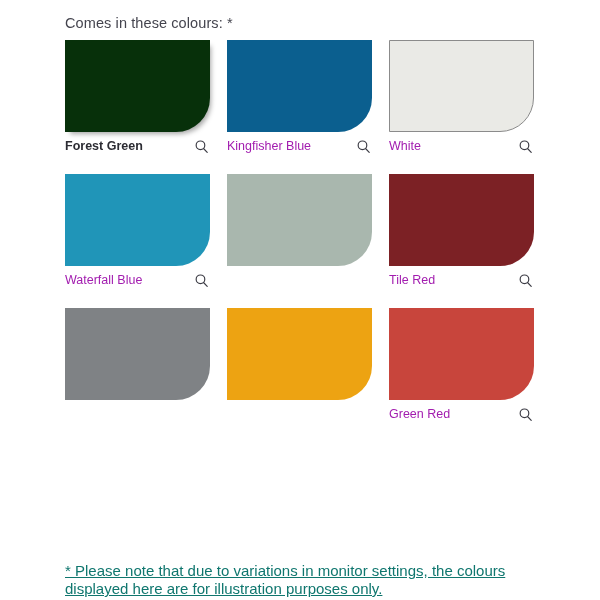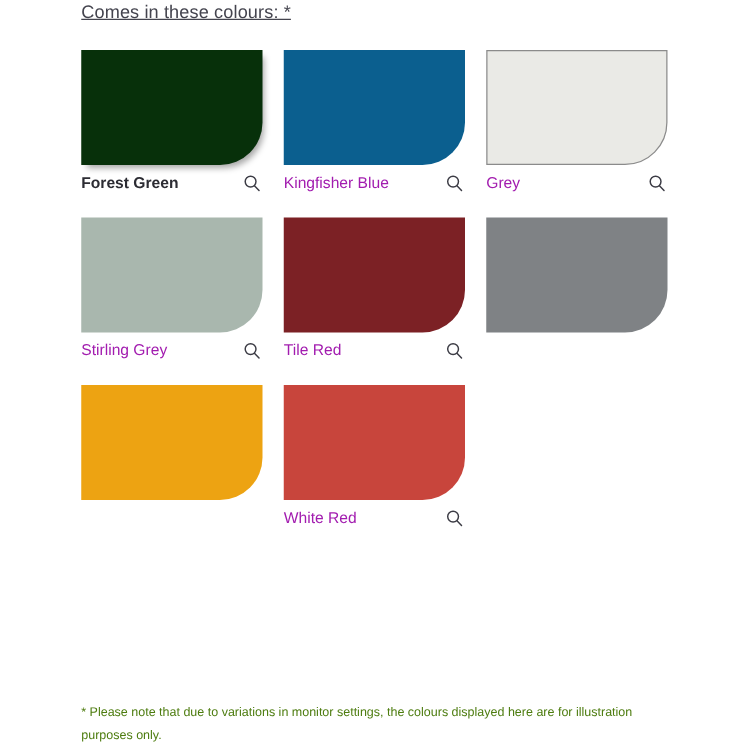--- a/index.html
+++ b/index.html
@@ -19,27 +19,26 @@
     position: relative;
     width: 600px;
     height: 600px;
     box-sizing: border-box;
   }
 
   
   .section-heading {
     position: absolute;
     left: 65px;
-    top: 0;
+    top: 13px;
     font-size: 14.5px;
     line-height: 20px;
     color: #44444e;
     letter-spacing: 0.1px;
     white-space: nowrap;
-    text-decoration: underline;
   }
 
   
   .swatch-grid {
     position: absolute;
     left: 65px;
     top: 40px;
     width: 470px;
     display: grid;
     grid-template-columns: repeat(3, 145px);
@@ -98,23 +97,24 @@
     color: #3c3c45;
   }
   .zoom-icon svg { display: block; width: 15px; height: 15px; }
 
   
   .footnote {
     position: absolute;
     left: 65px;
     top: 562px;
     width: 462px;
-    font-size: 10px;
+    font-size: 15px;
     line-height: 18px;
-    color: #4d7c0f;
+    color: #0f766e;
+    text-decoration: underline;
   }
 </style>
 </head>
 <body>
 
 <div id="page">
 
   <div class="section-heading">Comes in these colours: *</div>
 
   <div class="swatch-grid">
@@ -138,40 +138,43 @@
             <svg viewBox="0 0 16 16" fill="none">
               <circle cx="6.9" cy="6.7" r="4.6" stroke="currentColor" stroke-width="1.25"></circle>
               <line x1="10.4" y1="10.4" x2="14.1" y2="14.3" stroke="currentColor" stroke-width="1.25" stroke-linecap="round"></line>
             </svg>
           </span>
         </div>
       </div>
       <div class="swatch-card">
         <div class="swatch-chip has-border" style="background: rgb(234, 234, 230);"></div>
         <div class="swatch-meta">
-          <span class="swatch-label">Grey</span>
+          <span class="swatch-label">White</span>
+          <span class="zoom-icon">
+            <svg viewBox="0 0 16 16" fill="none">
+              <circle cx="6.9" cy="6.7" r="4.6" stroke="currentColor" stroke-width="1.25"></circle>
+              <line x1="10.4" y1="10.4" x2="14.1" y2="14.3" stroke="currentColor" stroke-width="1.25" stroke-linecap="round"></line>
+            </svg>
+          </span>
+        </div>
+      </div>
+      <div class="swatch-card">
+        <div class="swatch-chip" style="background: rgb(32, 149, 184);"></div>
+        <div class="swatch-meta">
+          <span class="swatch-label">Waterfall Blue</span>
           <span class="zoom-icon">
             <svg viewBox="0 0 16 16" fill="none">
               <circle cx="6.9" cy="6.7" r="4.6" stroke="currentColor" stroke-width="1.25"></circle>
               <line x1="10.4" y1="10.4" x2="14.1" y2="14.3" stroke="currentColor" stroke-width="1.25" stroke-linecap="round"></line>
             </svg>
           </span>
         </div>
       </div>
       <div class="swatch-card">
         <div class="swatch-chip" style="background: rgb(169, 183, 174);"></div>
-        <div class="swatch-meta">
-          <span class="swatch-label">Stirling Grey</span>
-          <span class="zoom-icon">
-            <svg viewBox="0 0 16 16" fill="none">
-              <circle cx="6.9" cy="6.7" r="4.6" stroke="currentColor" stroke-width="1.25"></circle>
-              <line x1="10.4" y1="10.4" x2="14.1" y2="14.3" stroke="currentColor" stroke-width="1.25" stroke-linecap="round"></line>
-            </svg>
-          </span>
-        </div>
       </div>
       <div class="swatch-card">
         <div class="swatch-chip" style="background: rgb(124, 33, 37);"></div>
         <div class="swatch-meta">
           <span class="swatch-label">Tile Red</span>
           <span class="zoom-icon">
             <svg viewBox="0 0 16 16" fill="none">
               <circle cx="6.9" cy="6.7" r="4.6" stroke="currentColor" stroke-width="1.25"></circle>
               <line x1="10.4" y1="10.4" x2="14.1" y2="14.3" stroke="currentColor" stroke-width="1.25" stroke-linecap="round"></line>
             </svg>
@@ -180,21 +183,21 @@
       </div>
       <div class="swatch-card">
         <div class="swatch-chip" style="background: rgb(127, 130, 133);"></div>
       </div>
       <div class="swatch-card">
         <div class="swatch-chip" style="background: rgb(237, 163, 18);"></div>
       </div>
       <div class="swatch-card">
         <div class="swatch-chip" style="background: rgb(200, 69, 60);"></div>
         <div class="swatch-meta">
-          <span class="swatch-label">White Red</span>
+          <span class="swatch-label">Green Red</span>
           <span class="zoom-icon">
             <svg viewBox="0 0 16 16" fill="none">
               <circle cx="6.9" cy="6.7" r="4.6" stroke="currentColor" stroke-width="1.25"></circle>
               <line x1="10.4" y1="10.4" x2="14.1" y2="14.3" stroke="currentColor" stroke-width="1.25" stroke-linecap="round"></line>
             </svg>
           </span>
         </div>
       </div>
     </div>
 

